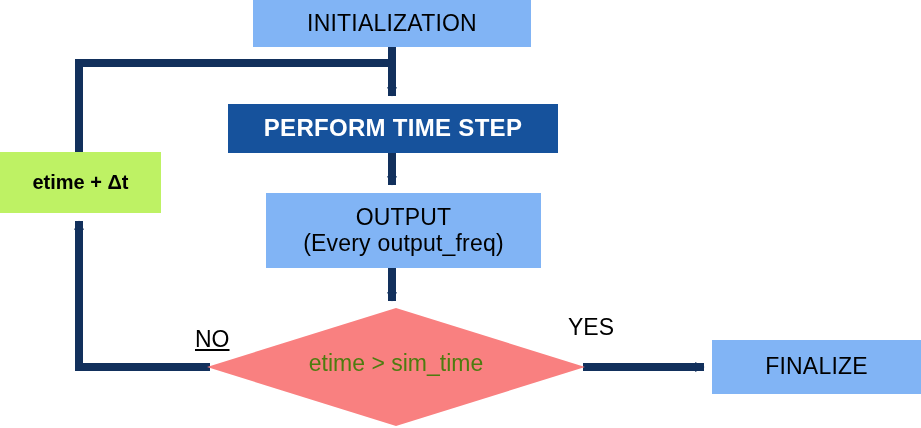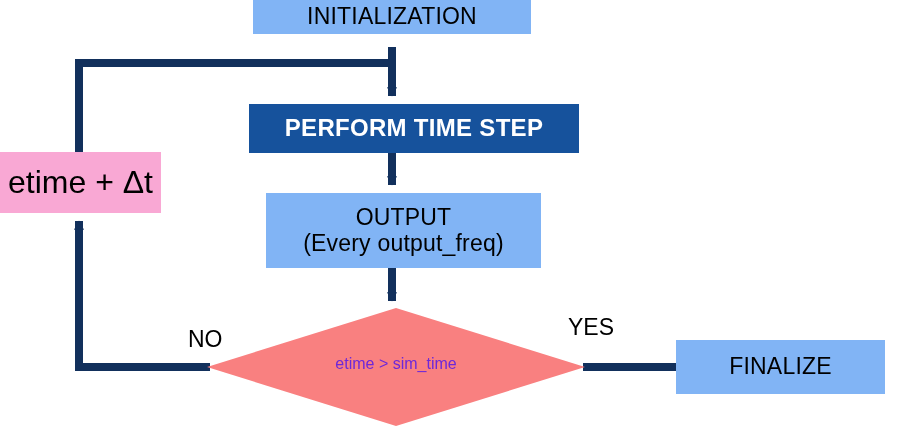--- a/index.html
+++ b/index.html
@@ -50,71 +50,70 @@
     font-weight: 400;
     letter-spacing: 0.2px;
   }
   
   .box-dark {
     background: #16529c;
     color: #ffffff;
     font-size: 24px;
     font-weight: bold;
     letter-spacing: 0.3px;
-    margin-left: 21px;
   }
   
   .box-bold {
-    background: #f9a8d4;
+    background: #bef264;
     color: #000000;
-    font-size: 32px;
-    font-weight: normal;
+    font-size: 20px;
+    font-weight: bold;
   }
 
-  #node-initialization { left: 253px; top: 0px;   width: 278px; height: 34px; }
+  #node-initialization { left: 253px; top: 0px;   width: 278px; height: 47px; }
   #node-perform        { left: 228px; top: 104px; width: 330px; height: 49px; }
   #node-output         { left: 266px; top: 193px; width: 275px; height: 75px; }
   #node-etime          { left: 0px;   top: 152px; width: 161px; height: 61px; }
-  #node-finalize       { left: 676px; top: 340px; width: 209px; height: 54px; }
+  #node-finalize       { left: 712px; top: 340px; width: 209px; height: 54px; }
 
   
   #node-decision {
     left: 207px;
     top: 308px;
     width: 378px;
     height: 118px;
   }
   #node-decision .diamond-shape {
     position: absolute;
     left: 0; top: 0;
     width: 100%;
     height: 100%;
     background: #f98080;
     clip-path: polygon(50% 0%, 100% 50%, 50% 100%, 0% 50%);
     z-index: 0;
   }
   #node-decision .node-label {
     position: relative;
     z-index: 1;
-    color: #6d28d9;
-    font-size: 16px;
+    color: #4d7c0f;
+    font-size: 23px;
     font-weight: 400;
     margin-top: -6px;
   }
 
   
   .edge-label {
     position: absolute;
     color: #000000;
     font-size: 23px;
     font-weight: 400;
     z-index: 3;
     white-space: nowrap;
   }
-  #label-no  { left: 188px; top: 326px; }
+  #label-no  { left: 195px; top: 326px; text-decoration: underline; }
   #label-yes { left: 568px; top: 314px; }
 </style>
 </head>
 <body>
 
 <div id="canvas">
 
   <svg id="edges" viewBox="0 0 921 428" width="921" height="428" xmlns="http://www.w3.org/2000/svg">
     <defs>
       <marker id="arrow-down" markerWidth="11" markerHeight="11" refX="5.5" refY="9.4" orient="0" markerUnits="userSpaceOnUse">

